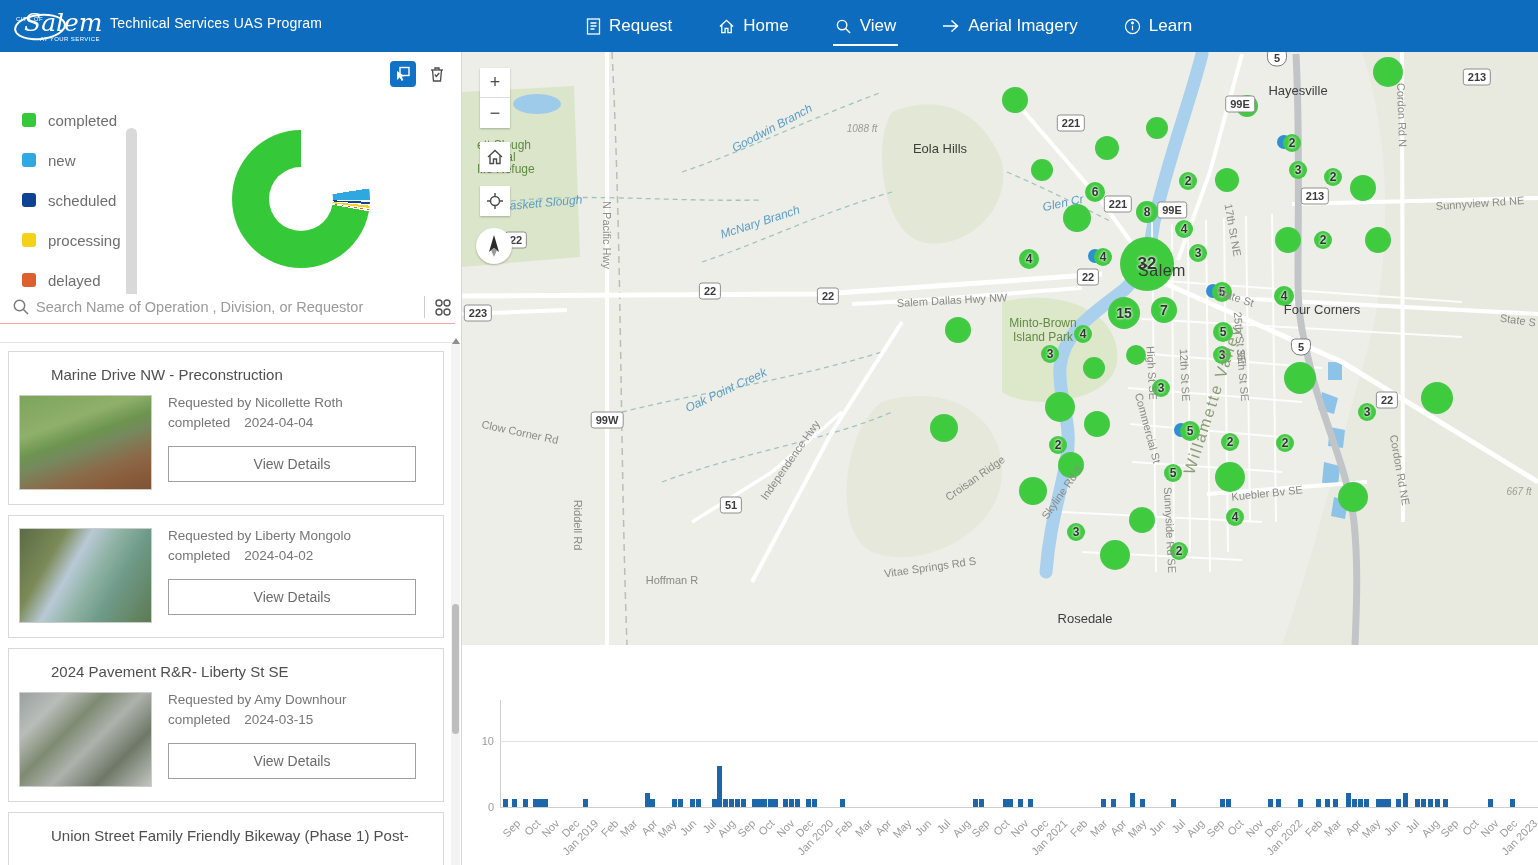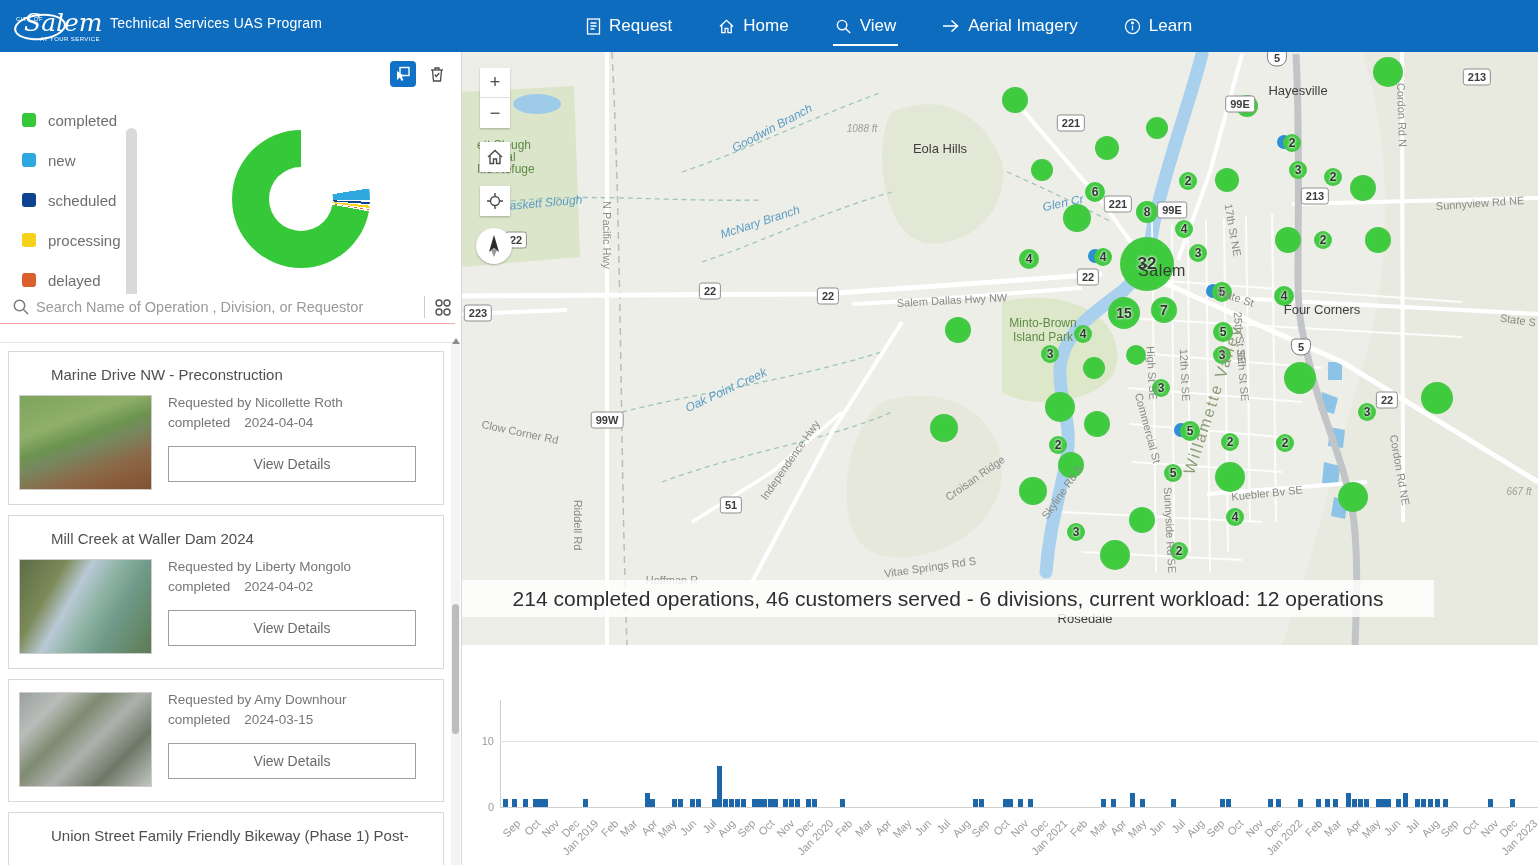--- a/index.html
+++ b/index.html
@@ -216,31 +216,31 @@
         <div class="card-body">
           <div class="thumb river-field"></div>
           <div class="card-right">
             <div class="card-meta">Requested by Nicollette Roth</div>
             <div class="card-status"><span>completed</span><span class="date">2024-04-04</span></div>
             <button class="view-btn">View Details</button>
           </div>
         </div>
       </div>
       <div class="card">
-        <div class="card-title">Mill Creek at Waller Dam 2024</div>
         <div class="card-body">
           <div class="thumb creek-trees"></div>
           <div class="card-right">
             <div class="card-meta">Requested by Liberty Mongolo</div>
             <div class="card-status"><span>completed</span><span class="date">2024-04-02</span></div>
             <button class="view-btn">View Details</button>
           </div>
         </div>
       </div>
       <div class="card">
+        <div class="card-title">2024 Pavement R&amp;R- Liberty St SE</div>
         <div class="card-body">
           <div class="thumb street-aerial"></div>
           <div class="card-right">
             <div class="card-meta">Requested by Amy Downhour</div>
             <div class="card-status"><span>completed</span><span class="date">2024-03-15</span></div>
             <button class="view-btn">View Details</button>
           </div>
         </div>
       </div>
       <div class="card">
@@ -488,23 +488,20 @@
         </svg>
     </div>
   </div>
   <div id="compass">
     <svg width="20" height="24" viewBox="0 0 20 24">
         <polygon points="10,1 15,18 10,14 5,18" fill="#2b2b2b"></polygon>
         <polygon points="10,23 13,16 10,14 7,16" fill="#9a9a9a"></polygon>
       </svg>
   </div>
 
-  <div id="overlay-bar">
-    <span id="overlay-text">214 completed operations, 46 customers served - 6 divisions, current workload: 12 operations</span>
-  </div>
 </div>
 
 <div id="chart">
   <div class="axis-y"></div>
   <div class="axis-x"></div>
   <div id="chart-content">
       <div class="ytick" style="left: 6px; top: 156px;">0</div>
       <div class="gridline" style="top: 96px;"></div>
       <div class="ytick" style="left: 6px; top: 90px;">10</div>
       <div class="bar" style="left: 41.2025px; height: 7.6px; top: 154.4px; background: rgb(29, 102, 169);"></div>

